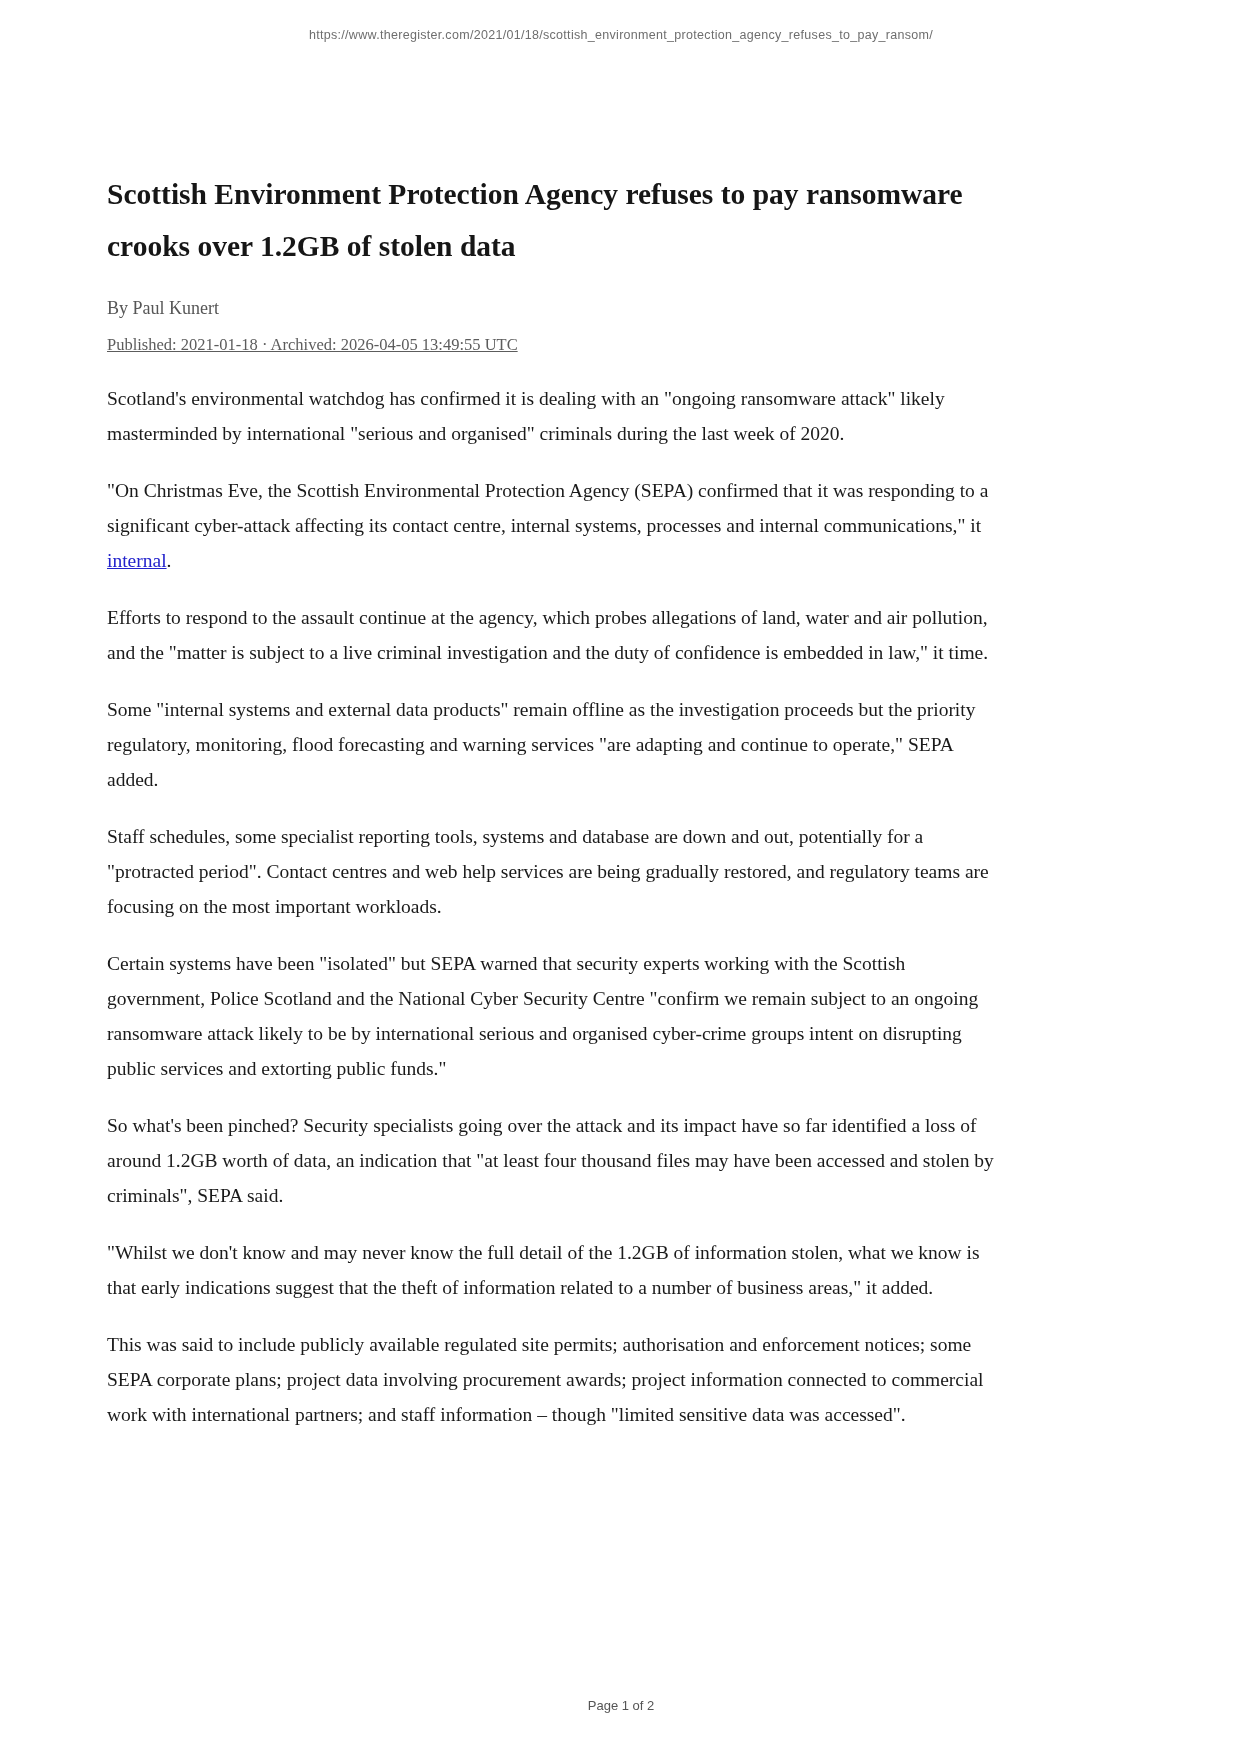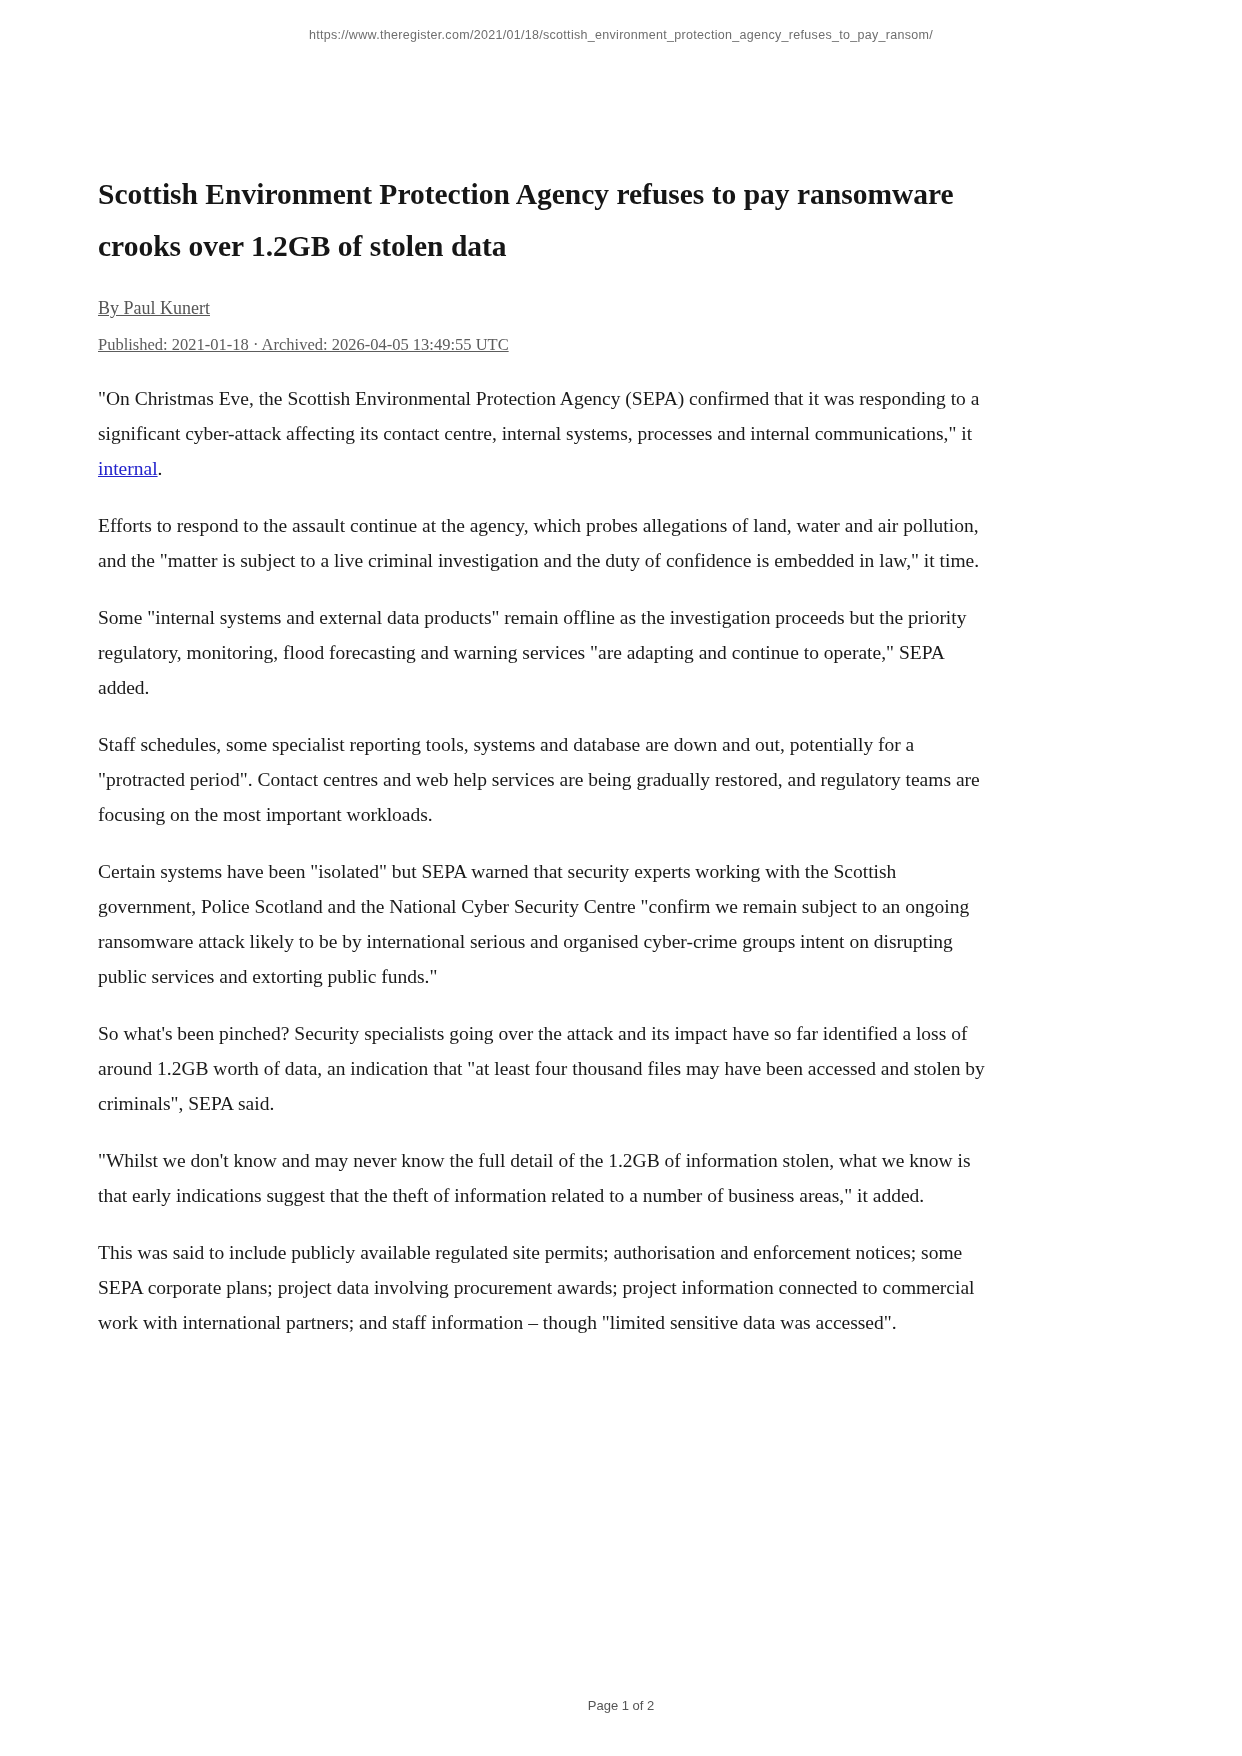--- a/index.html
+++ b/index.html
@@ -16,37 +16,36 @@
   .header-url {
     padding-top: 28px;
     text-align: center;
     font-family: "Liberation Sans", sans-serif;
     font-size: 12.5px;
     letter-spacing: 0.3px;
     color: #6e6e6e;
   }
   .content {
     position: absolute;
-    left: 98px;
+    left: 107px;
     top: 168px;
     width: 895px;
   }
   .title {
     font-family: "Liberation Serif", serif;
     font-weight: 700;
     font-size: 29.5px;
     line-height: 52px;
     color: #161616;
   }
   .byline {
     margin-top: 26px;
     font-family: "Liberation Serif", serif;
     font-size: 18px;
     color: #565656;
-    text-decoration: underline;
   }
   .meta {
     margin-top: 16px;
     font-family: "Liberation Serif", serif;
     font-size: 16.5px;
     color: #5c5c5c;
     text-decoration: underline;
   }
   .article-body {
     margin-top: 26px;
@@ -85,20 +84,23 @@
   <div class="content">
 
     <h1 class="title">Scottish Environment Protection Agency refuses to pay ransomware crooks over 1.2GB of stolen data</h1>
 
     <div class="byline">By Paul Kunert</div>
 
     <div class="meta">Published: 2021-01-18 · Archived: 2026-04-05 13:49:55 UTC</div>
 
     <div class="article-body">
 
+      <p>
+        <span>Scotland's environmental watchdog has confirmed it is dealing with an "ongoing ransomware attack" likely masterminded by international "serious and organised" criminals during the last week of 2020.</span>
+      </p>
 
       <p>
         <span>"On Christmas Eve, the Scottish Environmental Protection Agency (SEPA) confirmed that it was responding to a significant cyber-attack affecting its contact centre, internal systems, processes and internal communications," it </span><a class="inline-link">internal</a><span>.</span>
       </p>
 
       <p>
         <span>Efforts to respond to the assault continue at the agency, which probes allegations of land, water and air pollution, and the "matter is subject to a live criminal investigation and the duty of confidence is embedded in law," it time.</span>
       </p>
 
       <p>

